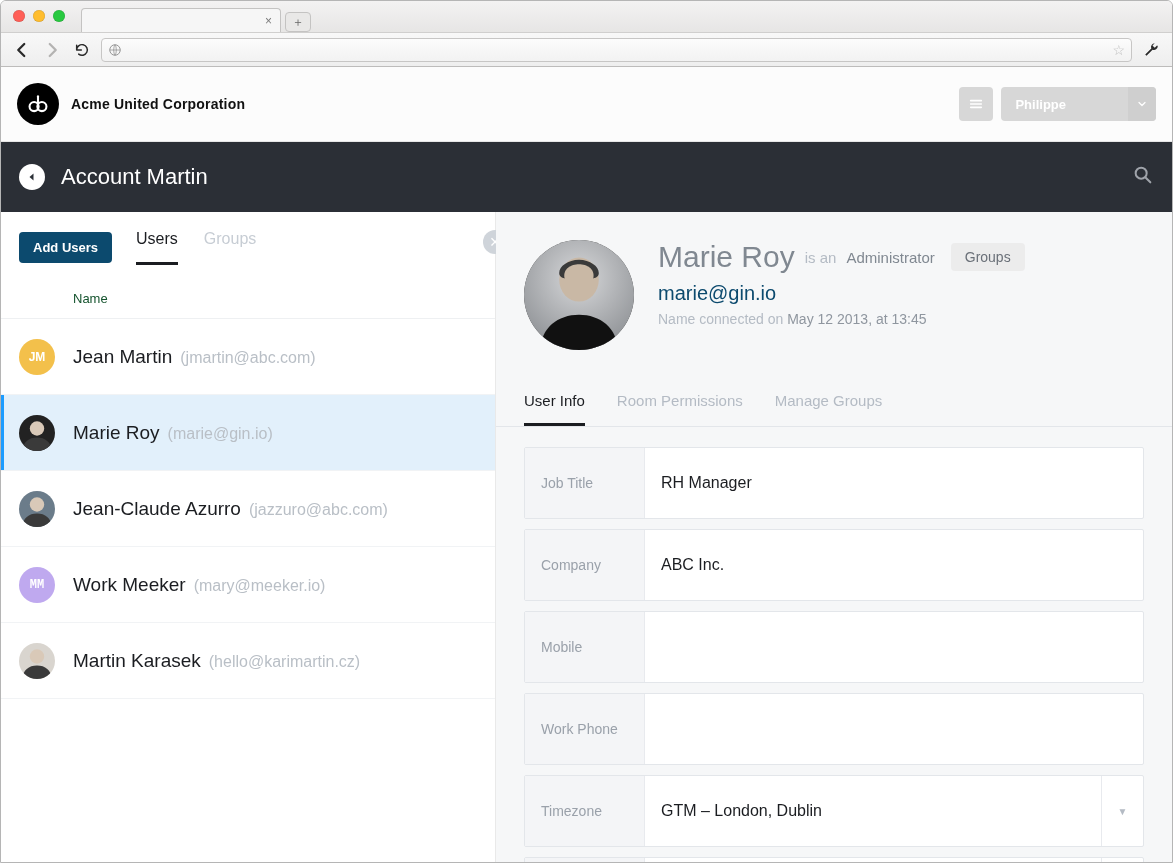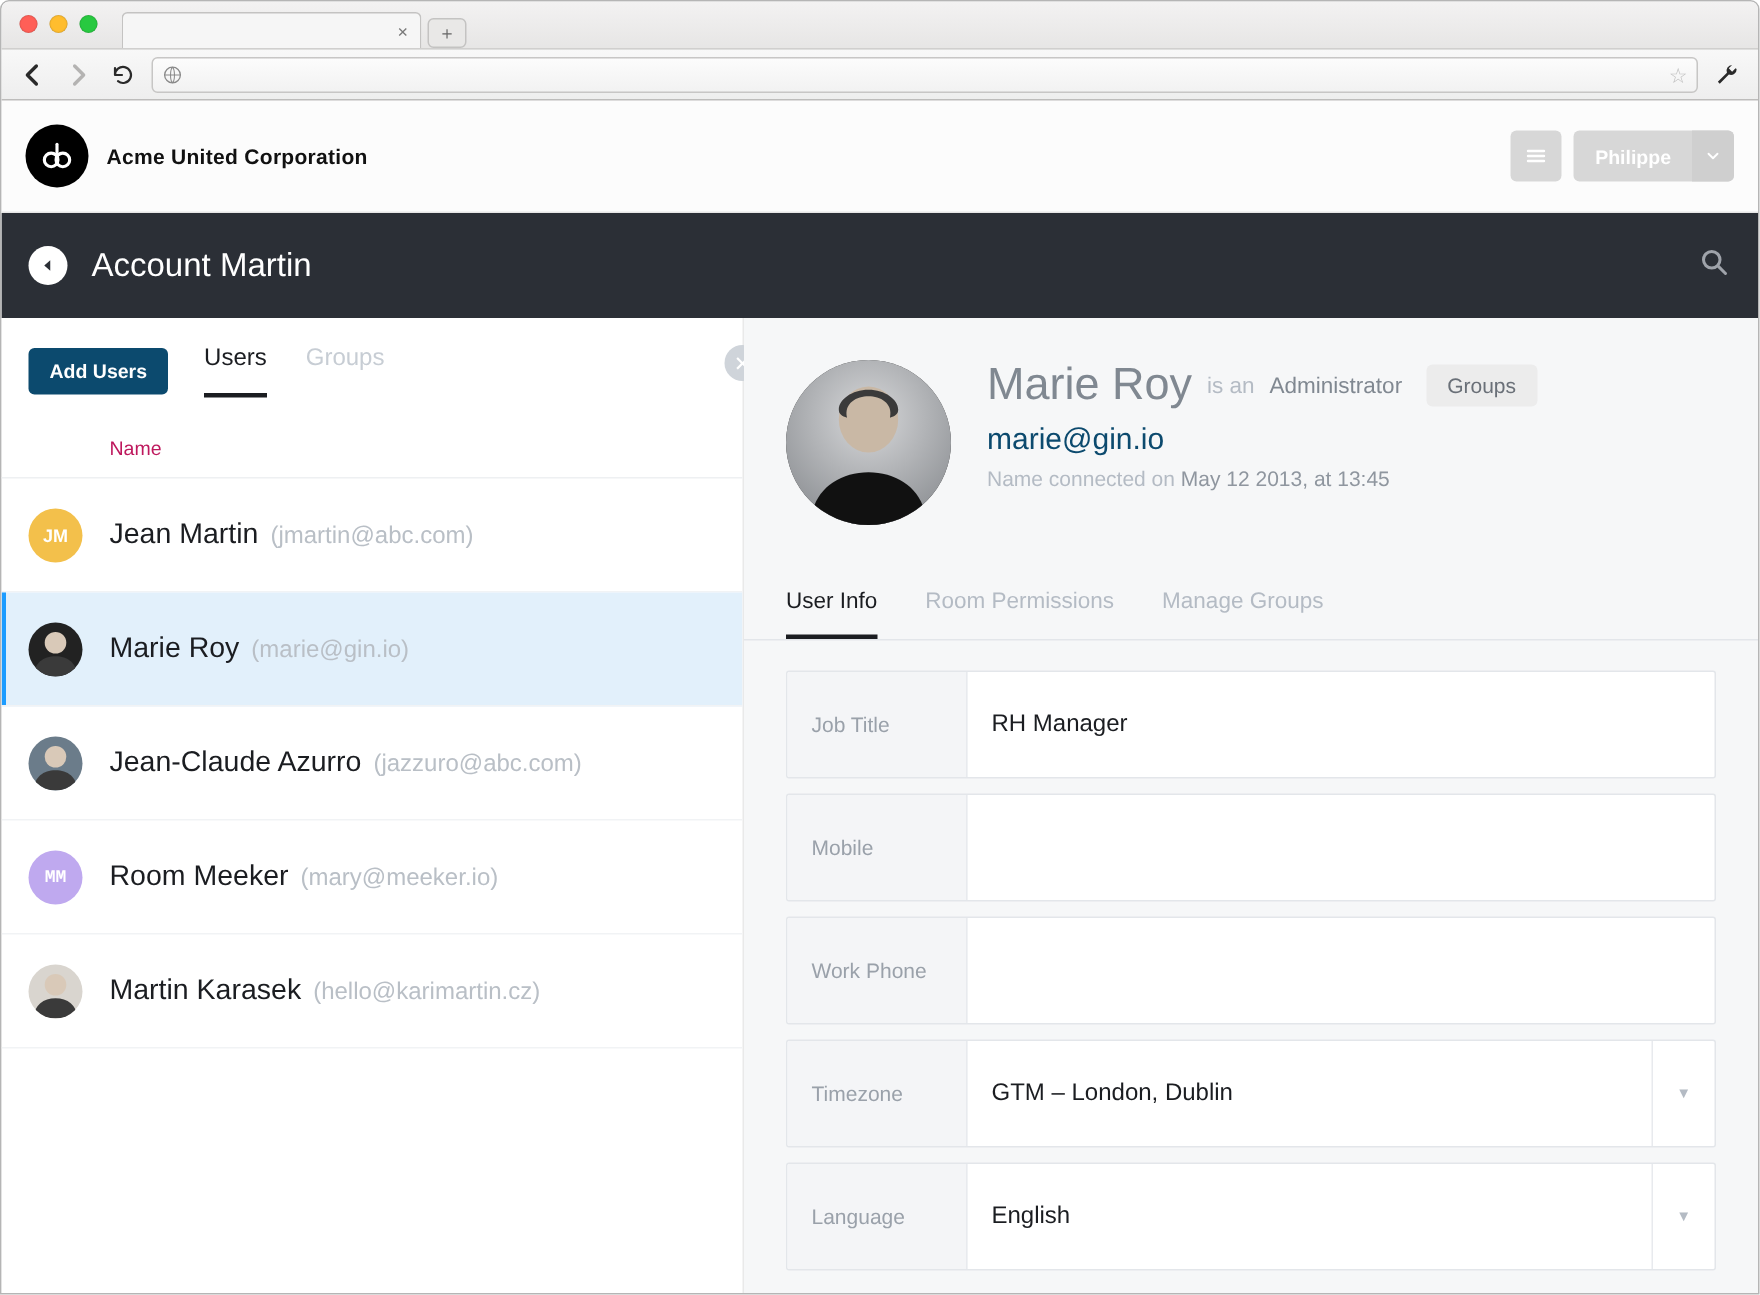--- a/index.html
+++ b/index.html
@@ -26,21 +26,21 @@
 
   
   .app-header { height:75px; background:#fcfcfc; border-bottom:1px solid #e6e6e6; display:flex; align-items:center; padding:0 16px; justify-content:space-between; }
   .brand { display:flex; align-items:center; gap:12px; }
   .brand .logo { width:42px; height:42px; background:#000; border-radius:50%; display:flex; align-items:center; justify-content:center; }
   .brand .logo svg { width:26px; height:26px; }
   .brand .name { font-size:14px; font-weight:600; color:#111; letter-spacing:.2px; }
   .hdr-right { display:flex; gap:8px; align-items:center; }
   .hamburger { width:34px; height:34px; background:#d7d7d7; border-radius:4px; display:flex; align-items:center; justify-content:center; }
   .hamburger svg { width:16px; height:16px; }
-  .user-pill { height:34px; background:#d7d7d7; border-radius:4px; display:flex; align-items:center; color:#fff; font-size:13px; font-weight:600; }
+  .user-pill { height:34px; background:#d7d7d7; border-radius:4px; display:flex; align-items:center; color:#fff; font-size:13px; font-weight:600;gap:48px; }
   .user-pill .uname { padding:0 14px; }
   .user-pill .chev { width:28px; height:34px; background:#cfcfcf; border-radius:0 4px 4px 0; display:flex; align-items:center; justify-content:center; }
 
   
   .darkbar { height:70px; background:#2b2f36; display:flex; align-items:center; justify-content:space-between; padding:0 18px; }
   .darkbar .left { display:flex; align-items:center; gap:16px; color:#fff; }
   .back-circle { width:26px; height:26px; border-radius:50%; background:#fff; display:flex; align-items:center; justify-content:center; }
   .back-circle svg { width:12px; height:12px; }
   .darkbar .title { font-size:22px; font-weight:300; }
   .darkbar .search { color:#9fa3aa; }
@@ -50,21 +50,21 @@
   .left-pane { width:495px; border-right:1px solid #e9e9e9; display:flex; flex-direction:column; background:#fff; }
   .right-pane { flex:1; background:#f6f7f8; position:relative; }
 
   
   .lp-top { display:flex; align-items:center; gap:24px; padding:18px 18px 0 18px; position:relative; }
   .btn-add { background:#0c4a6e; color:#fff; border-radius:4px; padding:8px 14px; font-size:13px; font-weight:600; }
   .lp-tabs { display:flex; gap:26px; font-size:16px; }
   .lp-tab { padding-bottom:14px; color:#c7cdd4; }
   .lp-tab.active { color:#1b1d21; border-bottom:3px solid #1b1d21; }
   .close-panel { position:absolute; top:18px; right:-12px; width:24px; height:24px; border-radius:50%; background:#cfd4da; color:#fff; display:flex; align-items:center; justify-content:center; font-size:14px; }
-  .lp-colhdr { padding:26px 18px 12px 72px; color:#be185d; font-size:13px; border-bottom:1px solid #eef0f2; }
+  .lp-colhdr { padding:26px 18px 12px 72px; color:#14532d; font-size:13px; border-bottom:1px solid #eef0f2; }
 
   
   .user-list { flex:1; overflow:auto; border-bottom:1px solid #eef0f2;}
   .user-row { height:76px; display:flex; align-items:center; padding:0 18px; gap:18px; border-bottom:1px solid #f1f3f5; position:relative; }
   .user-row.selected { background:#e2f0fb; }
   .user-row.selected::before { content:""; position:absolute; left:0; top:0; bottom:0; width:3px; background:#1c9cff; }
   .avatar { width:36px; height:36px; border-radius:50%; background:#bbb; display:flex; align-items:center; justify-content:center; color:#fff; font-size:12px; font-weight:600; overflow:hidden; }
   .avatar svg { width:100%; height:100%; }
   .user-text { display:flex; align-items:baseline; gap:8px; font-size:19px; }
   .user-text .uname { color:#1b1d21; font-weight:300; }
@@ -236,21 +236,21 @@
             </svg>
           </div>
           <div class="user-text">
             <span class="uname">Jean-Claude Azurro</span>
             <span class="uemail">(jazzuro@abc.com)</span>
           </div>
         </div>
         <div class="user-row">
           <div class="avatar" style="background: rgb(191, 169, 239); font-family: Liberation Mono, monospace;">MM</div>
           <div class="user-text">
-            <span class="uname">Room Meeker</span>
+            <span class="uname">Work Meeker</span>
             <span class="uemail">(mary@meeker.io)</span>
           </div>
         </div>
         <div class="user-row">
           <div class="avatar" style="background: rgb(217, 213, 207);">
             <svg viewBox="0 0 40 40">
               <circle cx="20" cy="15" r="8" fill="#d9c9b8"></circle>
               <path d="M4 40c0-10 7-15 16-15s16 5 16 15z" fill="#3a3a3a"></path>
             </svg>
           </div>
@@ -298,20 +298,24 @@
       <div class="detail-tab">Room Permissions</div>
       <div class="detail-tab">Manage Groups</div>
     </div>
 
     <div class="form">
       <div class="field">
         <div class="label">Job Title</div>
         <div class="value">RH Manager</div>
       </div>
       <div class="field">
+        <div class="label">Company</div>
+        <div class="value">ABC Inc.</div>
+      </div>
+      <div class="field">
         <div class="label">Mobile</div>
       </div>
       <div class="field">
         <div class="label">Work Phone</div>
         <div class="value"></div>
       </div>
       <div class="field">
         <div class="label">Timezone</div>
         <div class="value">GTM – London, Dublin</div>
         <div class="caret">▼</div>

